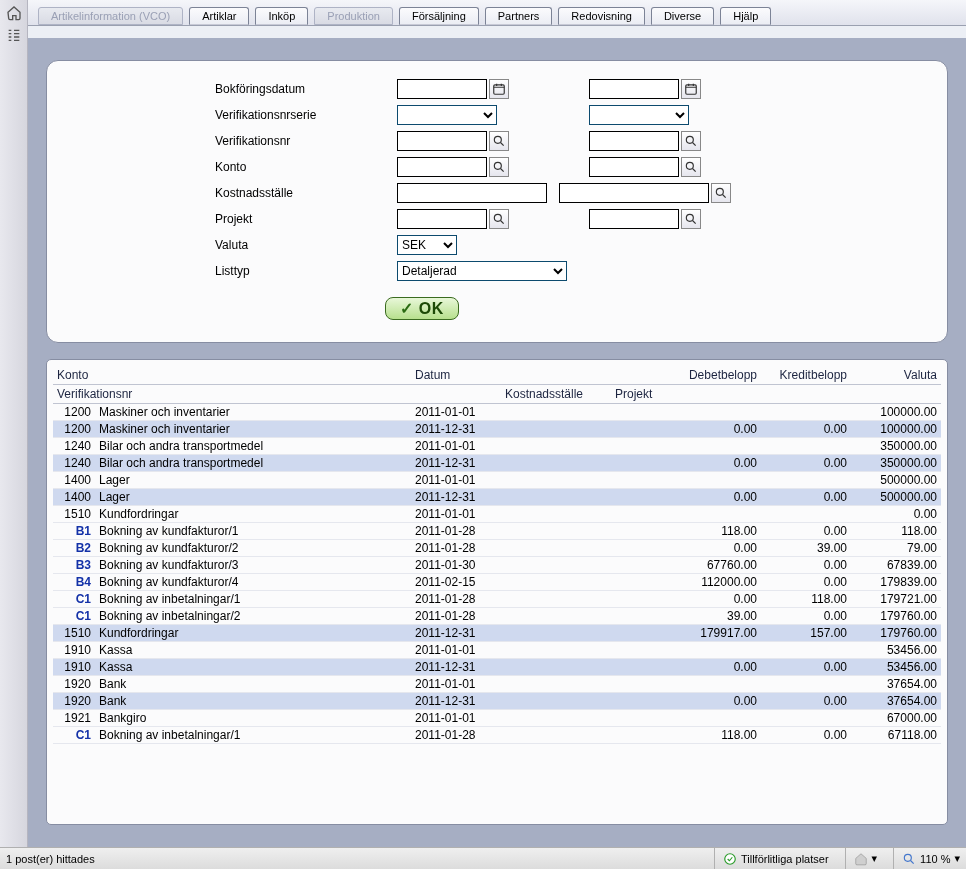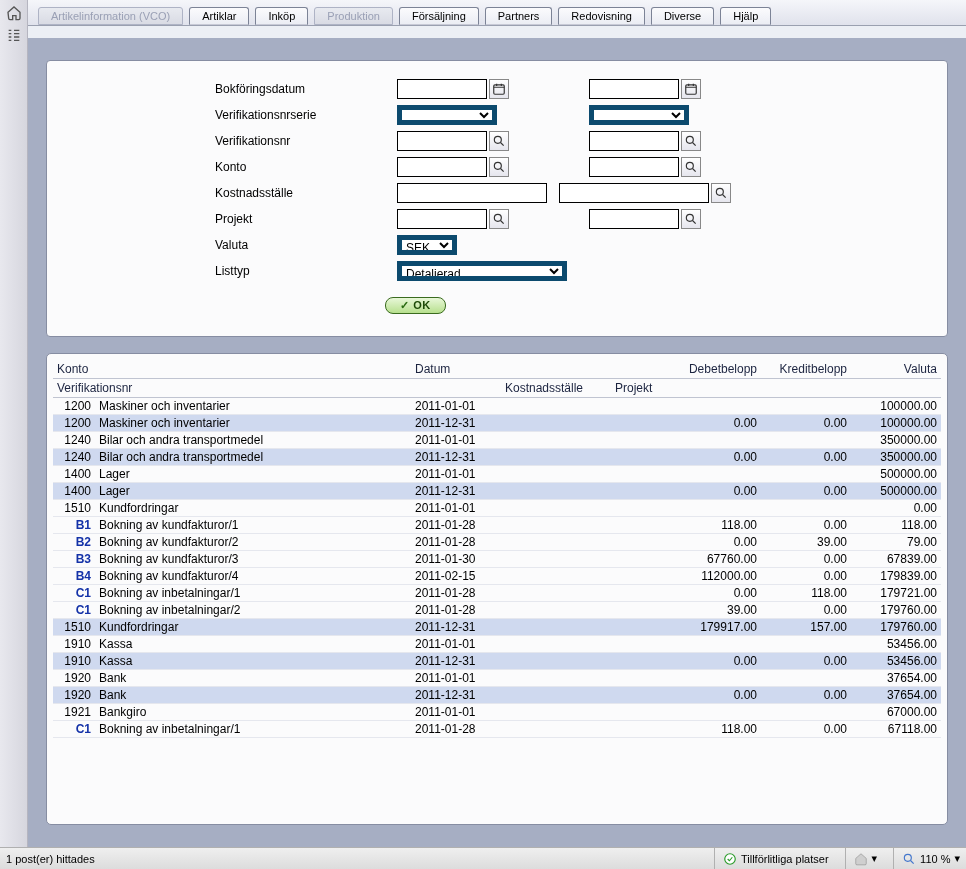--- a/index.html
+++ b/index.html
@@ -14,41 +14,41 @@
   .main-col { flex: 1; display: flex; flex-direction: column; overflow: hidden; gap: 12px; }
 
   .tabstrip { background: linear-gradient(#f5f6fa, #e0e2ec); border-bottom: 1px solid #9aa0b0; display: flex; align-items: flex-end; padding: 4px 10px 0 10px; gap: 6px; height: 26px; }
   .tabstrip .tab { border: 1px solid #7c8396; border-bottom: 1px solid #c7c9d6; background: linear-gradient(#fbfbfd,#ebedf4); padding: 2px 12px; font-size: 11px; border-radius: 3px 3px 0 0; cursor: pointer; white-space: nowrap; }
   .tabstrip .tab.disabled { background: linear-gradient(#e8eaf0,#d9dbe4); color: #9aa0b5; border-color: #aeb3c5; cursor: default; }
 
   .page-area { flex: 1; background: #a6aec3; padding: 22px 18px; overflow: hidden; display: flex; flex-direction: column; gap: 16px; }
 
   .page-title-row h1 { font-family: Georgia, 'Times New Roman', serif; font-size: 20px; font-weight: bold; color: #2a2e3a; }
 
-  .filter-panel { background: #fbfbfc; border: 1px solid #868da2; border-radius: 4px; padding: 18px 28px 22px 28px; }
+  .filter-panel { background: #fbfbfc; border: 1px solid #868da2; border-radius: 12px; padding: 18px 28px 22px 28px; }
   .filter-grid { display: grid; grid-template-columns: 170px 180px 180px; column-gap: 12px; row-gap: 6px; align-items: center; margin-left: 140px; }
   .filter-grid .lbl { font-size: 12px; text-align: left; }
   .filter-grid .fld { display: flex; align-items: center; gap: 2px; }
   .filter-grid .wide { grid-column: 2 / span 2; }
   .filter-grid .single { grid-column: 2 / span 1; }
 
   .txt { border: 1px solid #000; height: 20px; padding: 1px 4px; font-size: 12px; }
   .txt.med { width: 90px; }
   .txt.long { width: 150px; }
   .ico-btn { width: 20px; height: 20px; border: 1px solid #888; background: linear-gradient(#fff,#e6e6ee); display: inline-flex; align-items: center; justify-content: center; cursor: pointer; }
   .ico-btn svg { width: 14px; height: 14px; }
-  select { border: 5px solid #0c4a6e; height: 20px; font-size: 12px; background: #fff; }
+  select { border: 1px solid #0c4a6e; height: 20px; font-size: 12px; background: #fff; }
   .sel-narrow { width: 100px; }
   .sel-med { width: 60px; }
   .sel-long { width: 170px; }
 
   .chk-row { margin-left: 140px; margin-top: 8px; display: flex; align-items: center; gap: 6px; }
   .chk-row input { width: 14px; height: 14px; }
   .ok-row { margin-left: 310px; margin-top: 16px; }
-  .ok-btn { border: 1px solid #3a6b1f; background: linear-gradient(#e8f7d8,#b7e08e); color: #1d4a07; font-weight: bold; font-size: 11px; padding: 1px 14px; border-radius: 8px; cursor: pointer; letter-spacing: .5px; text-align: center; }
+  .ok-btn { border: 1px solid #3a6b1f; background: linear-gradient(#e8f7d8,#b7e08e); color: #1d4a07; font-weight: bold; font-size: 16px; padding: 1px 14px; border-radius: 8px; cursor: pointer; letter-spacing: .5px; text-align: center; }
   .ok-btn::before { content: "✓ "; color: #2a6b12; }
 
   .results-panel { background: #fbfbfc; border: 1px solid #868da2; border-radius: 5px; padding: 6px; flex: 1; overflow: hidden; display: flex; flex-direction: column; }
   .tbl-wrap { flex: 1; overflow-x: hidden; overflow-y: hidden; }
   table.grid { width: 100%; border-collapse: collapse; font-size: 12px; }
   table.grid th { text-align: left; font-weight: normal; padding: 2px 4px; border-bottom: 1px solid #c0c4d1; color: #1c2440; background: #fbfbfc; white-space: nowrap; }
   table.grid th.num { text-align: right; }
   table.grid td { padding: 1px 4px; border-bottom: 1px solid #e5e7ee; white-space: nowrap; }
   table.grid td.num { text-align: right; }
   table.grid tr.sub td { background: #cfd9ef; }

